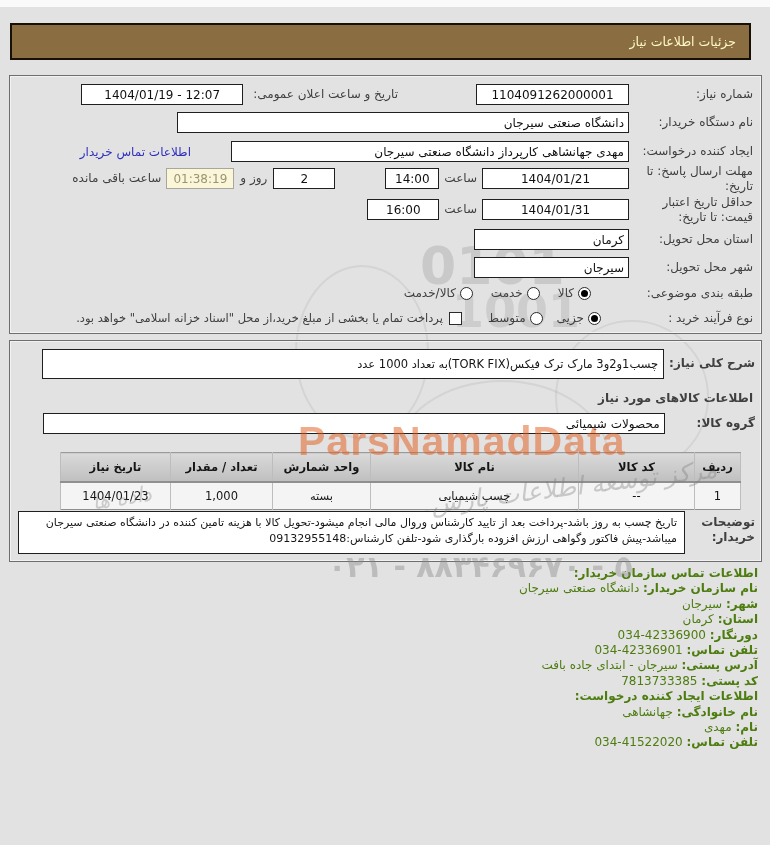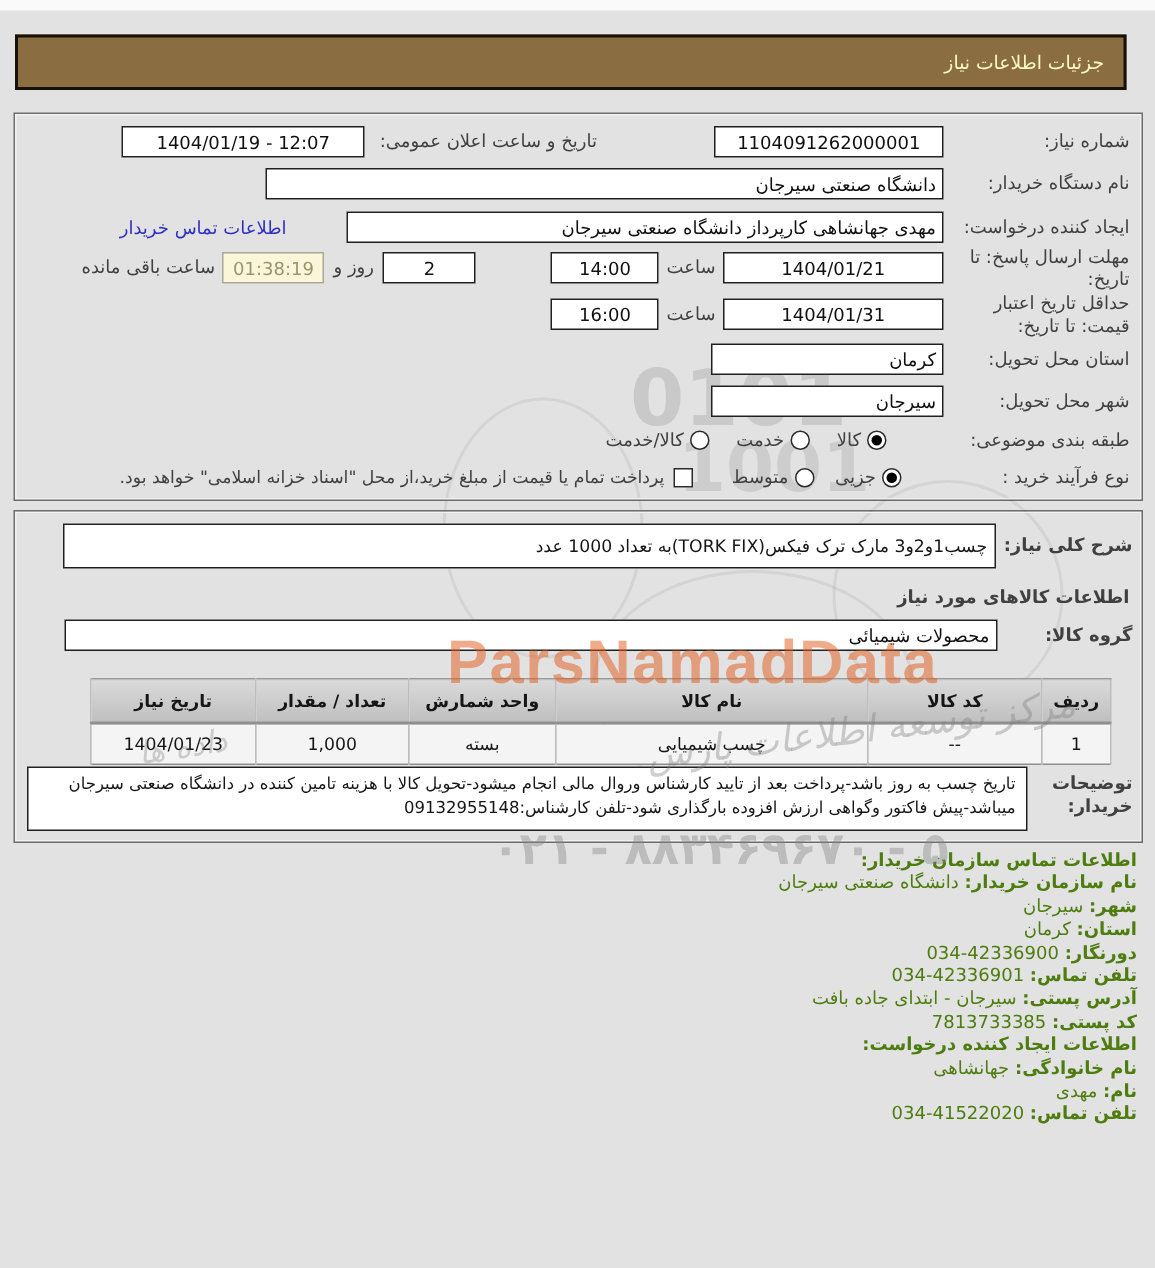--- a/index.html
+++ b/index.html
@@ -115,21 +115,21 @@
   <div class="row" style="top:65px;">
     <span class="lbl w124">ایجاد کننده درخواست:</span>
     <span class="box r" style="width:398px;">مهدی جهانشاهی کارپرداز دانشگاه صنعتی سیرجان</span>
     <span class="link" style="margin-right:40px;">اطلاعات تماس خریدار</span>
   </div>
 
   <div class="row" style="top:88px;align-items:flex-start;">
     <span class="lbl w124">مهلت ارسال پاسخ: تا تاریخ:</span>
     <span class="box c" style="width:147px;margin-top:4px;">1404/01/21</span>
     <span class="lbl" style="margin:7px 5px 0 0;">ساعت</span>
-    <span class="box c" style="width:72px;margin-top:4px;margin-right:5px;">14:00</span>
+    <span class="box c" style="width:54px;margin-top:4px;margin-right:5px;">14:00</span>
     <span class="box c" style="width:62px;margin-top:4px;margin-right:50px;">2</span>
     <span class="lbl" style="margin:7px 6px 0 0;">روز و</span>
     <span class="box count" style="width:68px;margin-top:4px;margin-right:6px;">01:38:19</span>
     <span class="lbl" style="margin:7px 5px 0 0;">ساعت باقی مانده</span>
   </div>
 
   <div class="row" style="top:119px;align-items:flex-start;">
     <span class="lbl w124">حداقل تاریخ اعتبار قیمت: تا تاریخ:</span>
     <span class="box c" style="width:147px;margin-top:4px;">1404/01/31</span>
     <span class="lbl" style="margin:7px 5px 0 0;">ساعت</span>
@@ -166,21 +166,21 @@
     <span class="lbl w124">نوع فرآیند خرید :</span>
     <span class="opt" style="margin-right:28px;">
       <span class="radio sel"></span>
       <span class="lbl ol">جزیی</span>
     </span>
     <span class="opt" style="margin-right:14px;">
       <span class="radio"></span>
       <span class="lbl ol">متوسط</span>
     </span>
     <span class="checkbox" style="margin-right:26px;"></span>
-    <span class="lbl" style="margin-right:6px;font-size:11.5px;">پرداخت تمام یا قیمت از مبلغ خرید،از محل "اسناد خزانه اسلامی" خواهد بود.</span>
+    <span class="lbl" style="margin-right:6px;font-size:11.5px;">پرداخت تمام یا بخشی از مبلغ خرید،از محل "اسناد خزانه اسلامی" خواهد بود.</span>
   </div>
 </div>
 
 <div class="panel" id="panel2">
 
   <div class="row" style="top:8px;right:6px;align-items:flex-start;">
     <span class="lbl blbl" style="margin-top:7px;">شرح کلی نیاز:</span>
     <span class="bigbox" style="width:622px;height:30px;margin-right:5px;display:flex;align-items:center;justify-content:flex-start;padding:0 5px;font-size:11.5px;white-space:nowrap;overflow:hidden;">چسب1و2و3 مارک ترک فیکس(TORK FIX)به تعداد 1000 عدد</span>
   </div>
 

